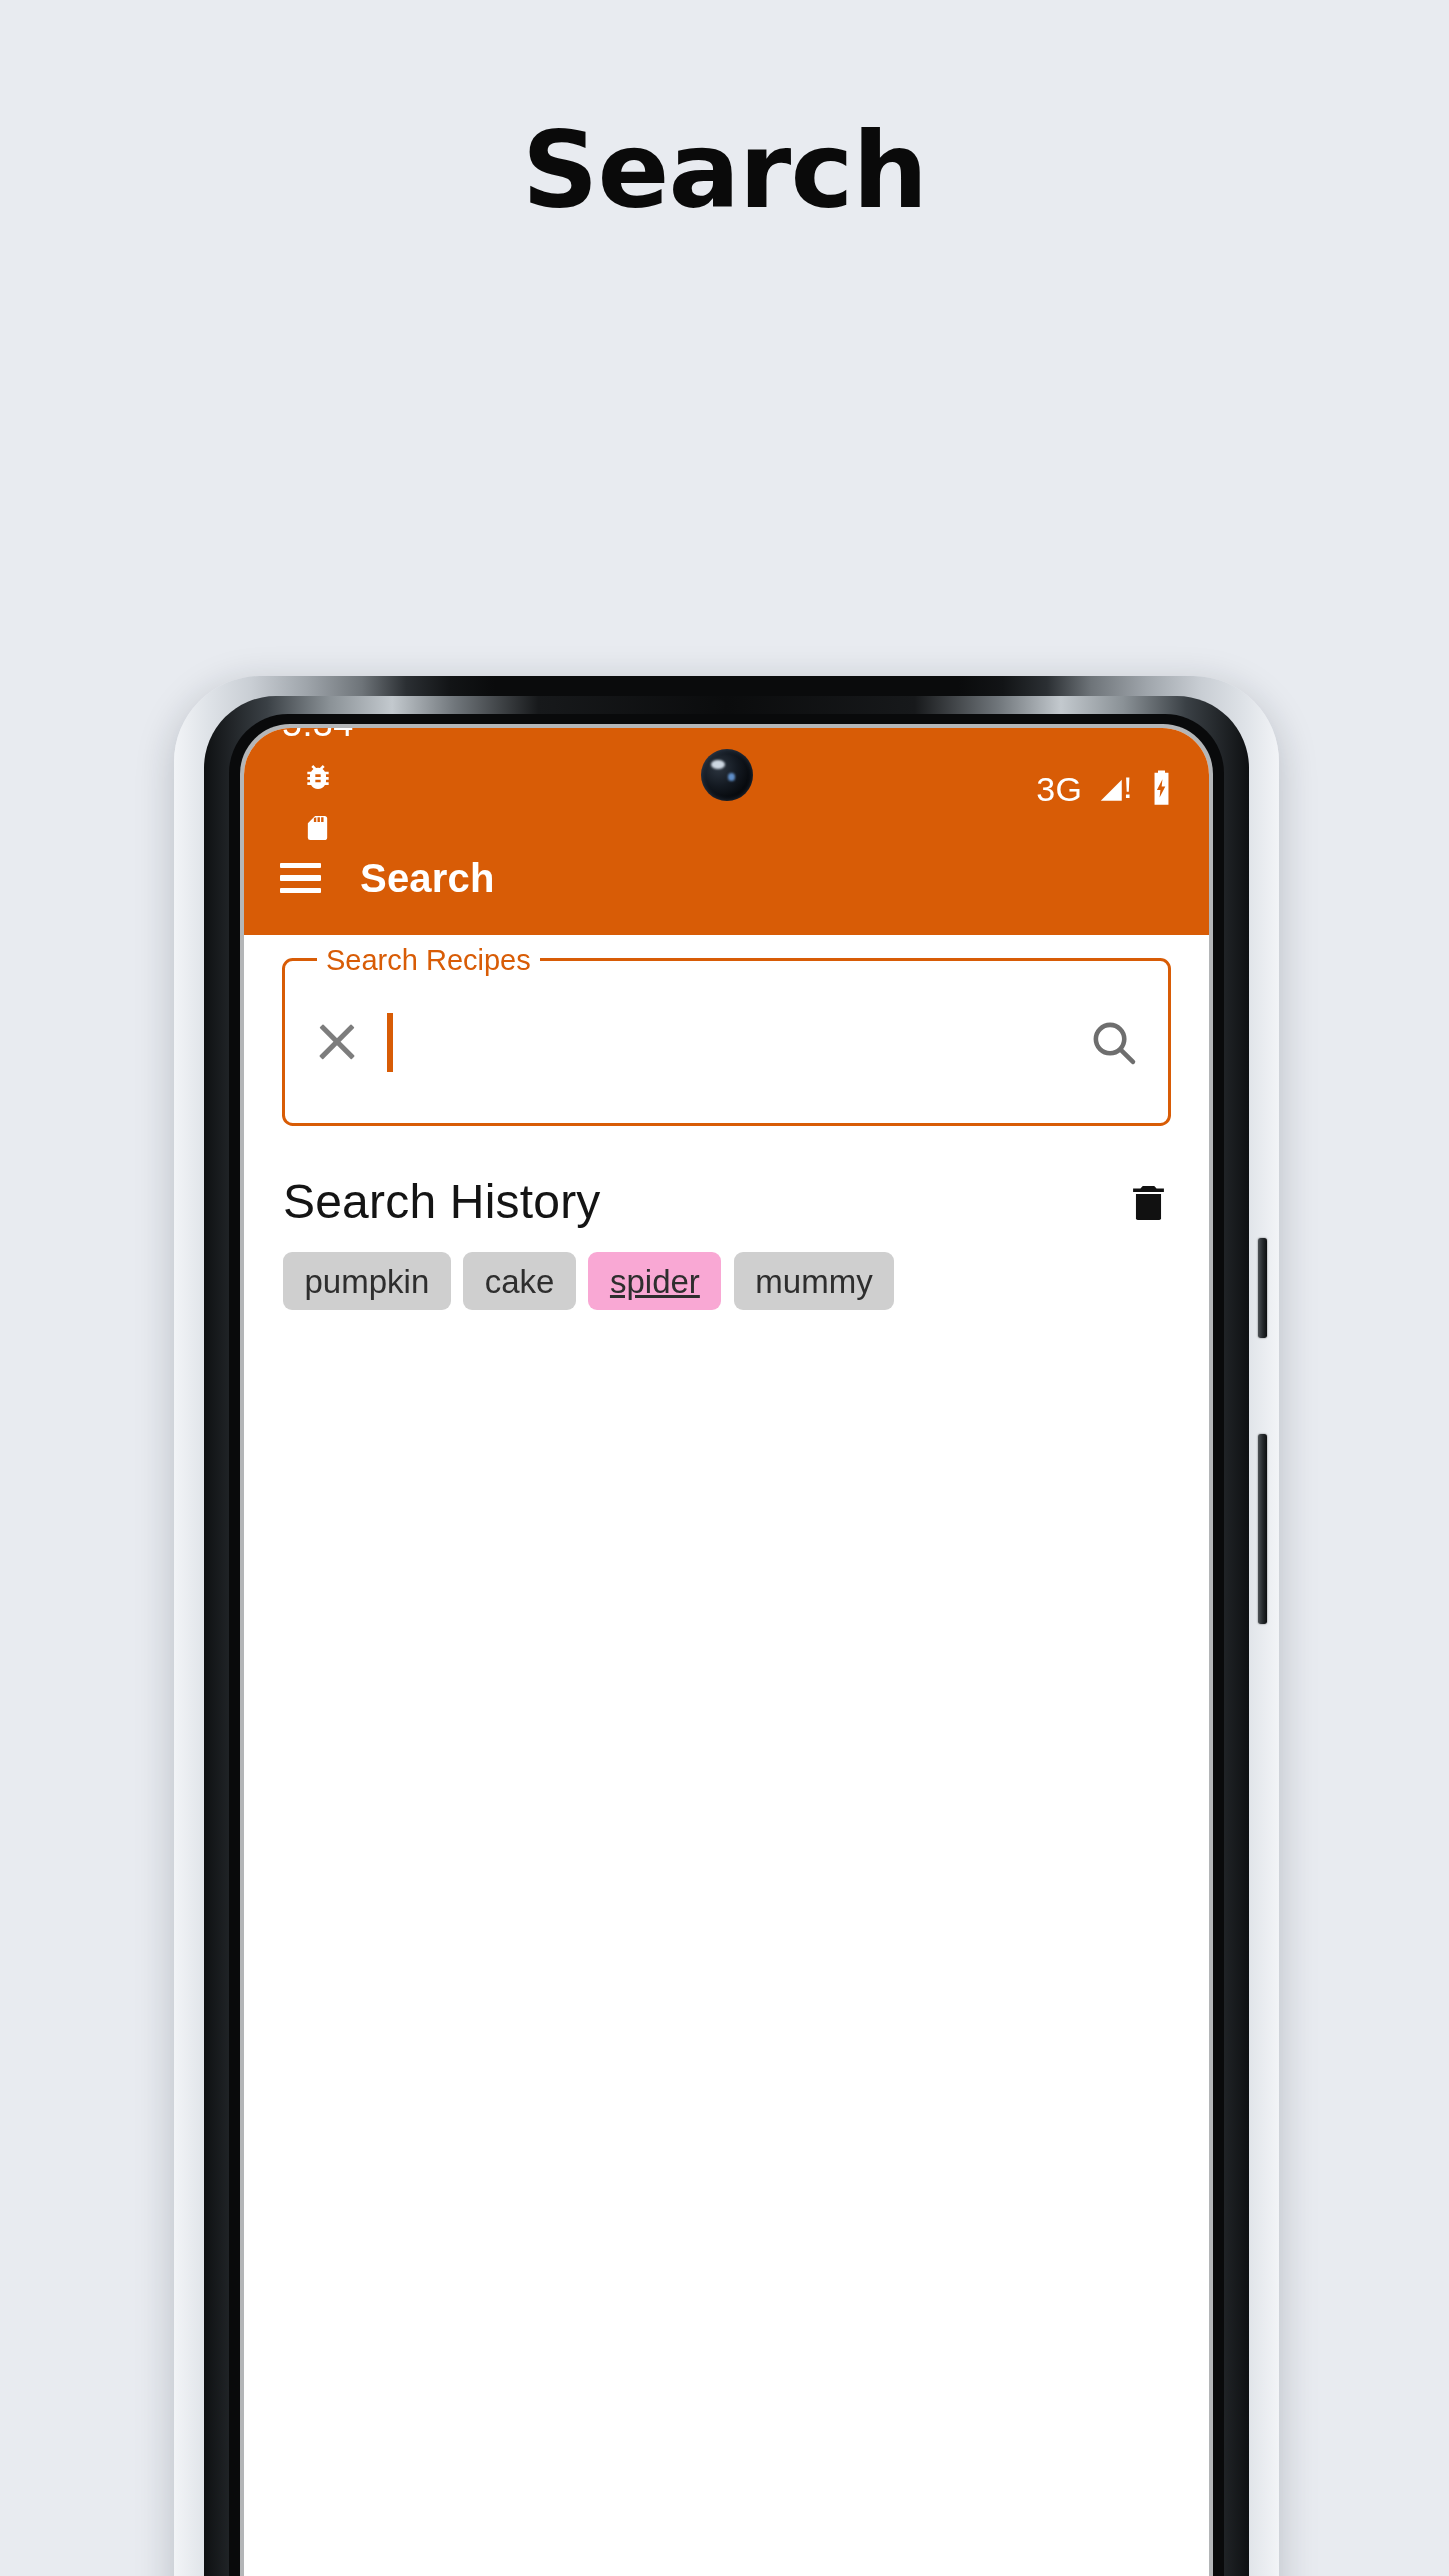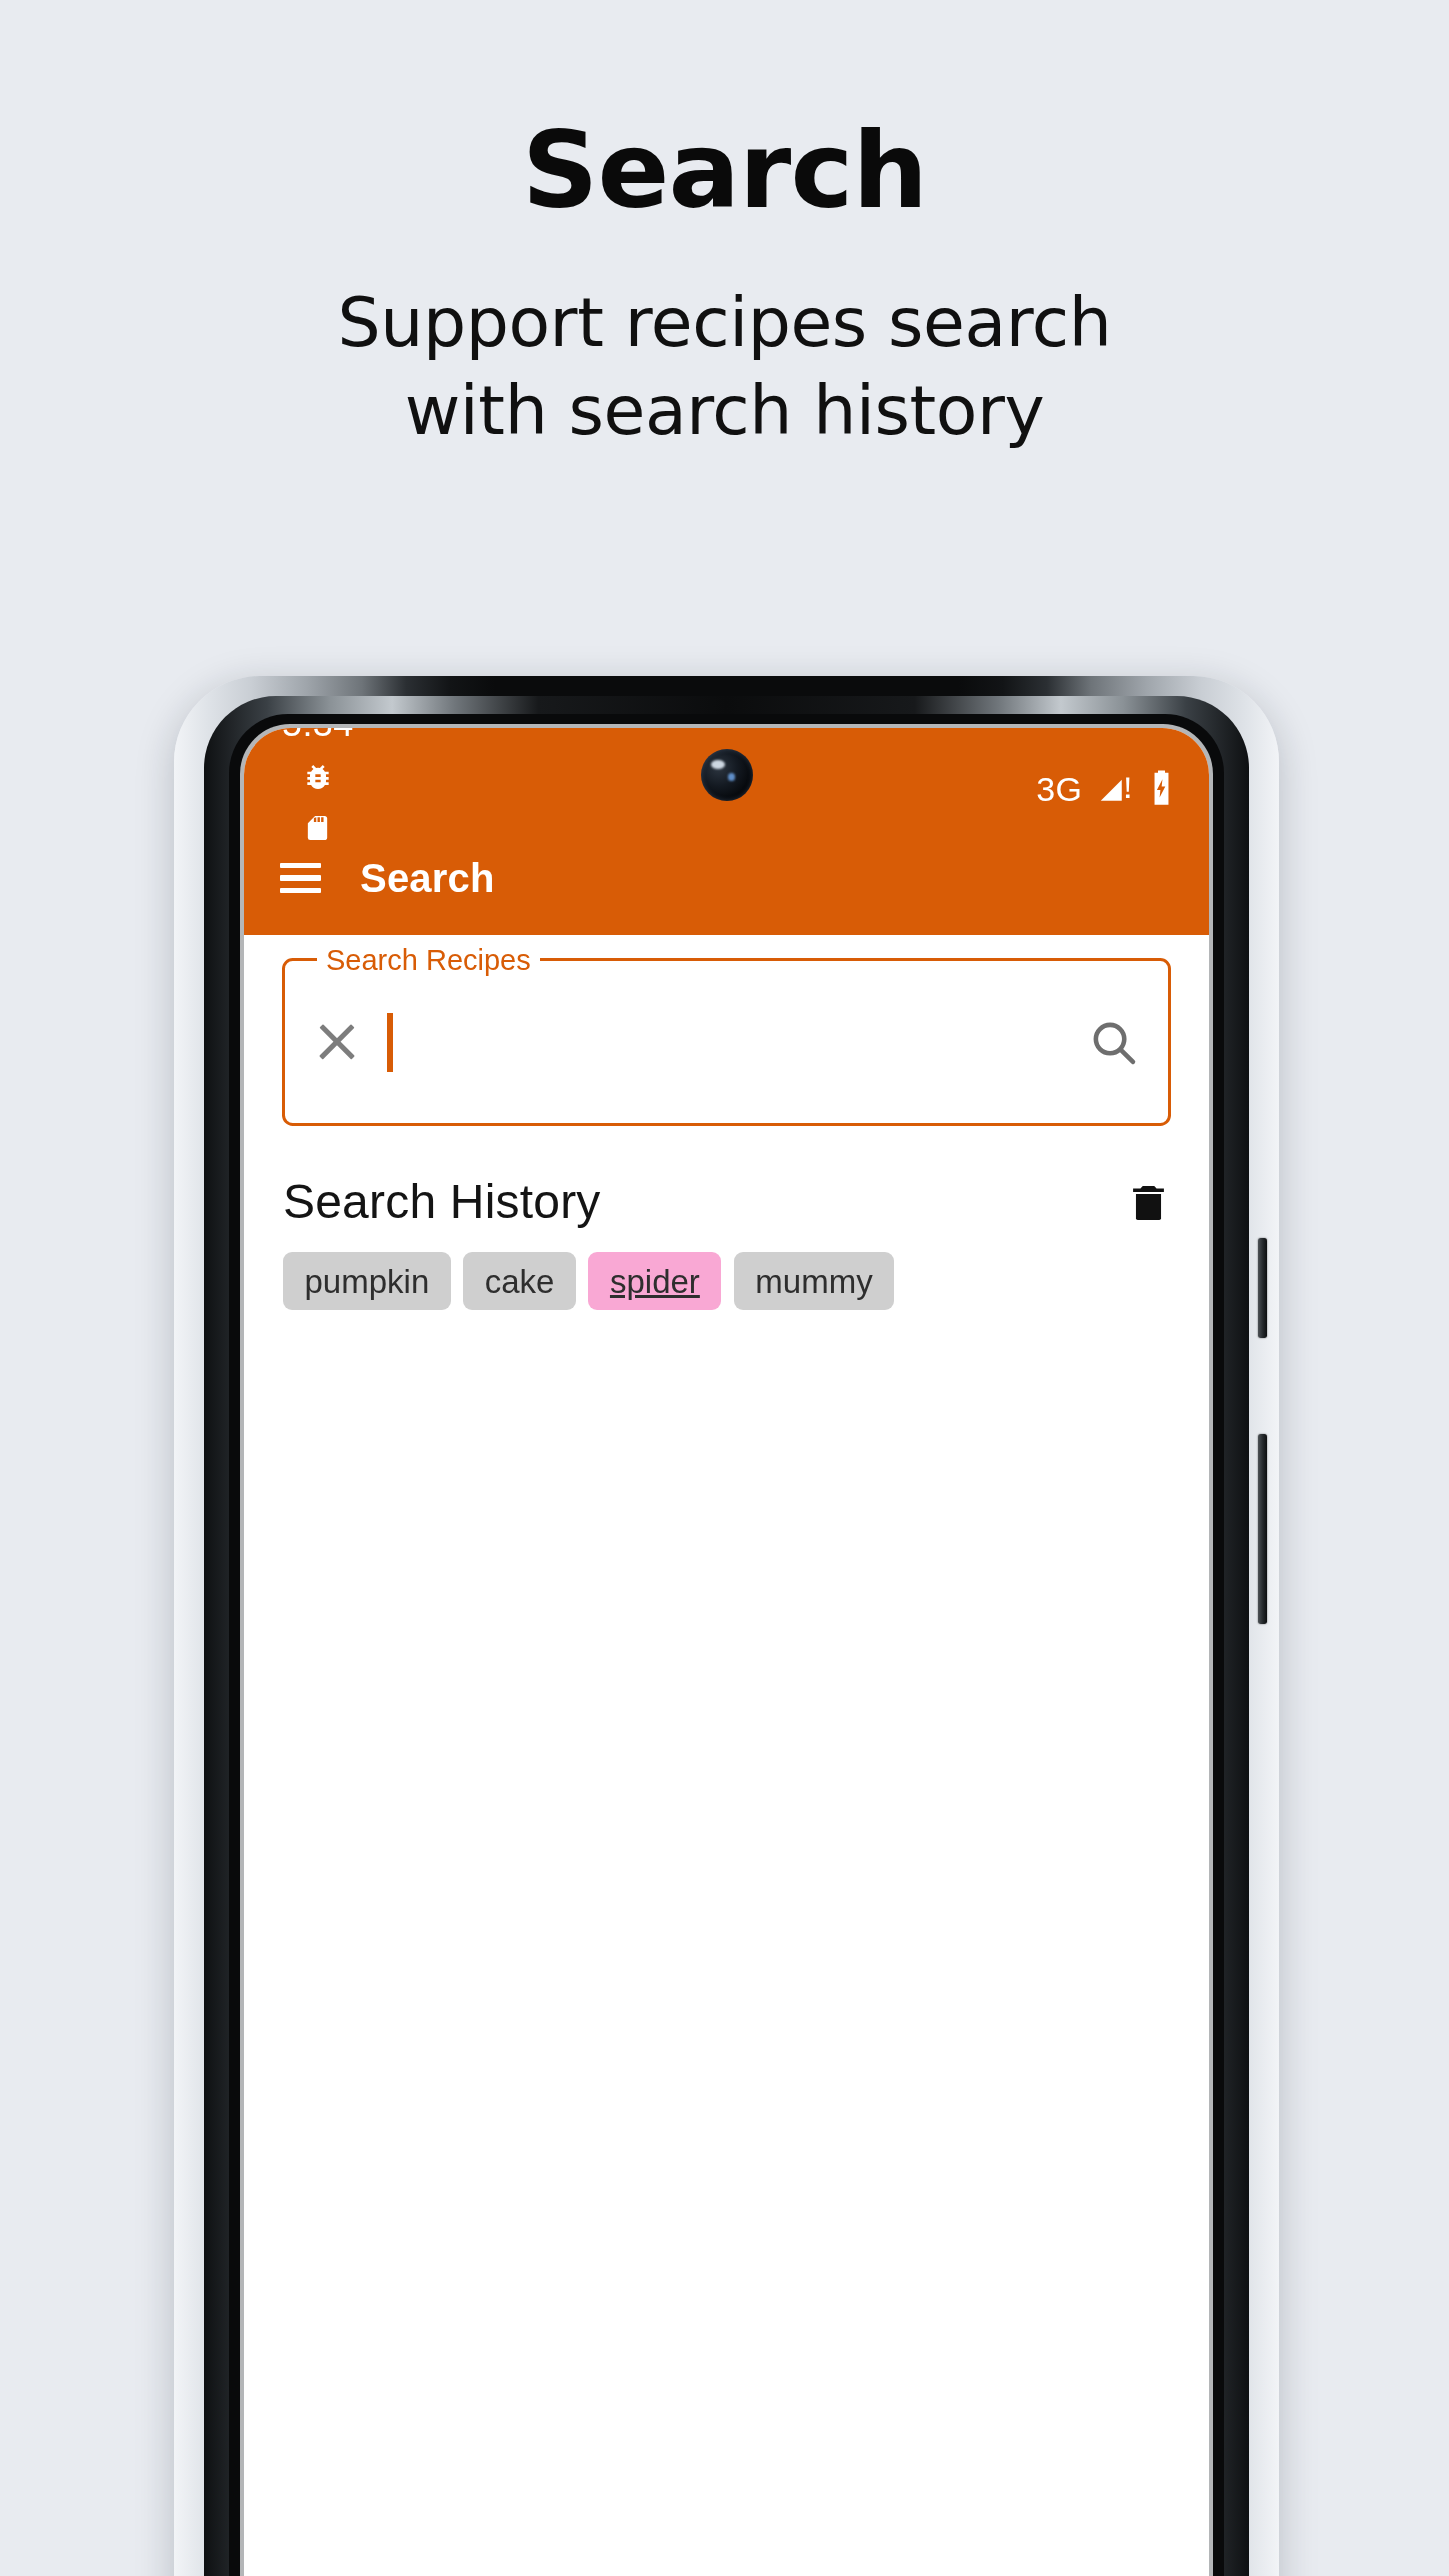--- a/index.html
+++ b/index.html
@@ -277,24 +277,20 @@
     color:#2e2e2e;
     line-height:1.0;
     letter-spacing:0;
   }
 </style>
 </head>
 <body style="background: rgb(232, 235, 240);">
 
 <div class="promo">
   <div class="promo-title">Search</div>
-  <div class="promo-sub">
-    <div>Support recipes search</div>
-    <div>with search history</div>
-  </div>
 </div>
 
 <div class="device-wrap">
   <div class="device-frame"></div>
   <div class="device-rim"></div>
   <div class="device-bezel"></div>
   <div class="device-inner-edge"></div>
 
   <div class="btn-side btn-power"></div>
   <div class="btn-side btn-vol"></div>

